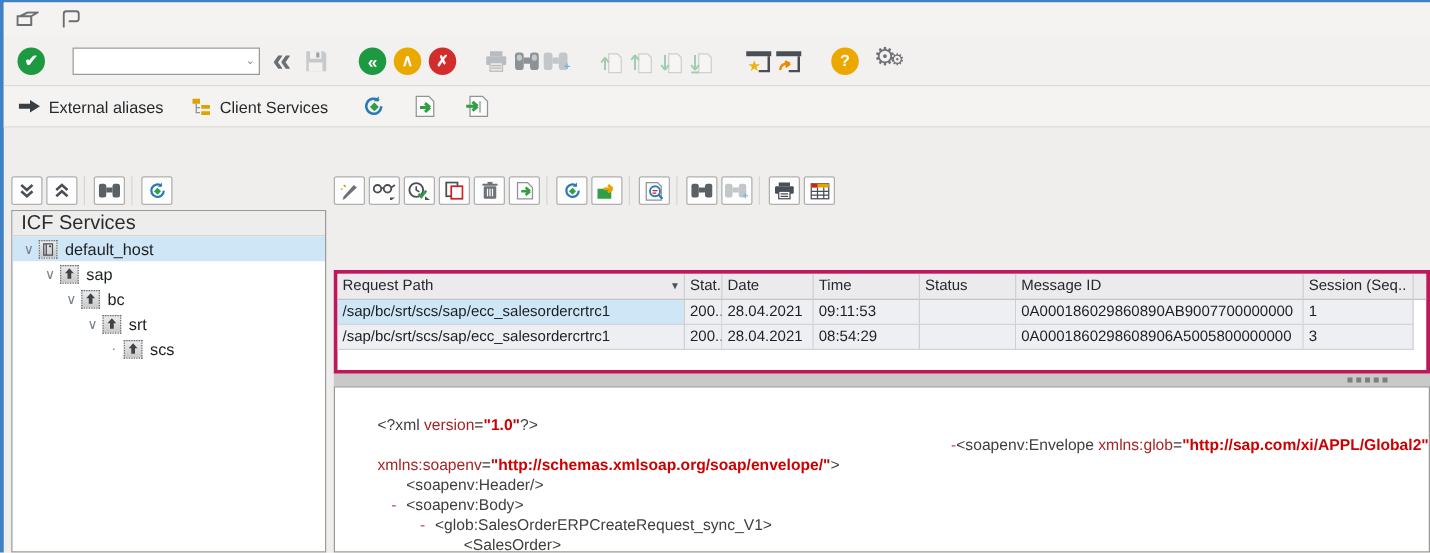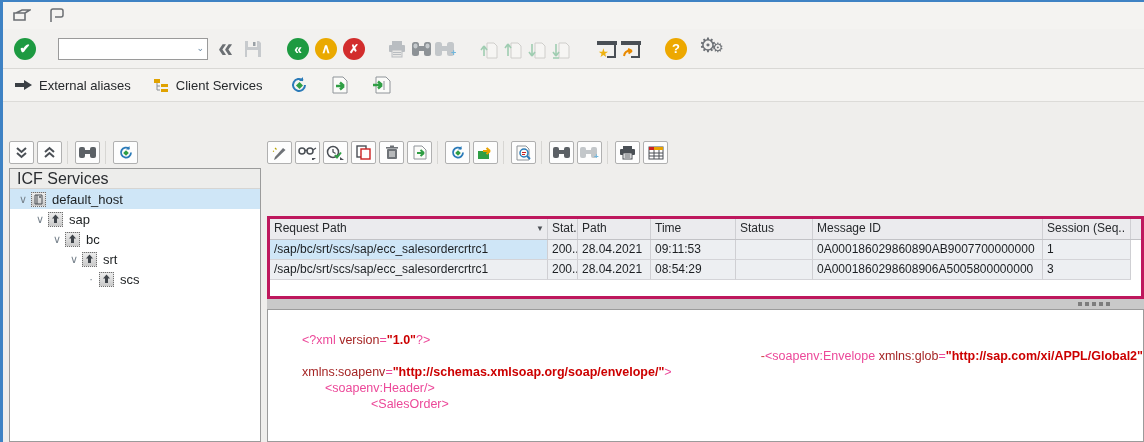--- a/index.html
+++ b/index.html
@@ -59,21 +59,21 @@
   .gr .gcell.selcell{background:#cfe6f7;}
   .c0{width:278px;} .c1{width:30px;} .c2{width:73px;} .c3{width:85px;} .c4{width:77px;} .c5{width:230px;} .c6{width:88px;text-align:left;}
   .sortmark{position:absolute;right:3px;bottom:1px;font-size:8px;color:#4c5056;}
   .h-splitter{position:absolute;top:158px;height:10px;left:0;right:0;background:#c9c9c9;}
   .split-dots{position:absolute;right:34px;top:3px;display:flex;gap:3px;}
   .split-dots i{width:4px;height:4px;background:#7d7d7d;display:block;}
   .xml-panel{position:absolute;top:168px;left:0;right:0;bottom:0;background:#fff;border:1px solid #9b9b9b;
     overflow:hidden;font-size:12.5px;padding-top:22px;box-sizing:border-box;}
   .xline{line-height:16px;white-space:nowrap;}
   .xm{color:#cc4444;display:inline-block;width:12px;}
-  .xt{color:#ec4899;} .xa{color:#a52525;} .xv{color:#cc0000;font-weight:bold;}
+  .xt{color:#404040;} .xa{color:#a52525;} .xv{color:#cc0000;font-weight:bold;}
   svg{display:block;}
 </style>
 </head>
 <body>
 
 <div class="window">
 
   <div class="menubar">
     <span class="menu-sysicon">
       <svg width="18" height="13" viewBox="0 0 18 13">
@@ -405,21 +405,21 @@
                 <rect x="1" y="1" width="14" height="3" fill="#e8a200"></rect>
                 <path d="M1 7 h14 M1 10 h14 M6 4 v9 M11 4 v9" stroke="#4a4f55" stroke-width="1"></path>
                 <rect x="1" y="1" width="5" height="3" fill="#c22"></rect>
               </svg>
           </span>
         </div>
         <div class="grid">
           <div class="grow gh" id="grid-header">
               <div class="gcell c0">Request Path<span class="sortmark">▼</span></div>
               <div class="gcell c1">Stat..</div>
-              <div class="gcell c2">Path</div>
+              <div class="gcell c2">Date</div>
               <div class="gcell c3">Time</div>
               <div class="gcell c4">Status</div>
               <div class="gcell c5">Message ID</div>
               <div class="gcell c6">Session (Seq..</div>
             </div>
           <div id="grid-rows">
               <div class="grow gr">
                 <div class="gcell c0 selcell">/sap/bc/srt/scs/sap/ecc_salesordercrtrc1</div>
                 <div class="gcell c1">200..</div>
                 <div class="gcell c2">28.04.2021</div>
@@ -450,19 +450,21 @@
             <i></i>
           </span>
       </div>
 
       <div class="xml-panel">
         <div id="xml-lines">
             <div class="xline" style="padding-left: 34px;"><span class="xt">&lt;?xml </span><span class="xa">version</span><span class="xt">=</span><span class="xv">"1.0"</span><span class="xt">?&gt;</span></div>
             <div class="xline" style="padding-left: 22px; text-align: right;"><span class="xm">-</span><span class="xt">&lt;soapenv:Envelope </span><span class="xa">xmlns:glob</span><span class="xt">=</span><span class="xv">"http://sap.com/xi/APPL/Global2"</span></div>
             <div class="xline" style="padding-left: 34px;"><span class="xa">xmlns:soapenv</span><span class="xt">=</span><span class="xv">"http://schemas.xmlsoap.org/soap/envelope/"</span><span class="xt">&gt;</span></div>
             <div class="xline" style="padding-left: 57px;"><span class="xt">&lt;soapenv:Header/&gt;</span></div>
+            <div class="xline" style="padding-left: 45px;"><span class="xm">-</span><span class="xt">&lt;soapenv:Body&gt;</span></div>
+            <div class="xline" style="padding-left: 68px;"><span class="xm">-</span><span class="xt">&lt;glob:SalesOrderERPCreateRequest_sync_V1&gt;</span></div>
             <div class="xline" style="padding-left: 103px;"><span class="xt">&lt;SalesOrder&gt;</span></div>
           </div>
       </div>
 
     </div>
   </div>
 </div>
 
 </body></html>

